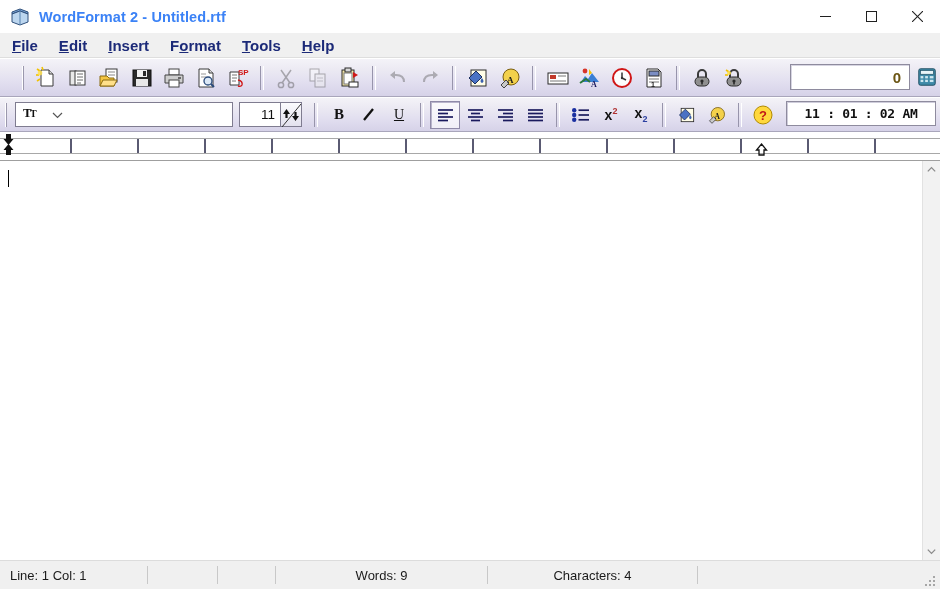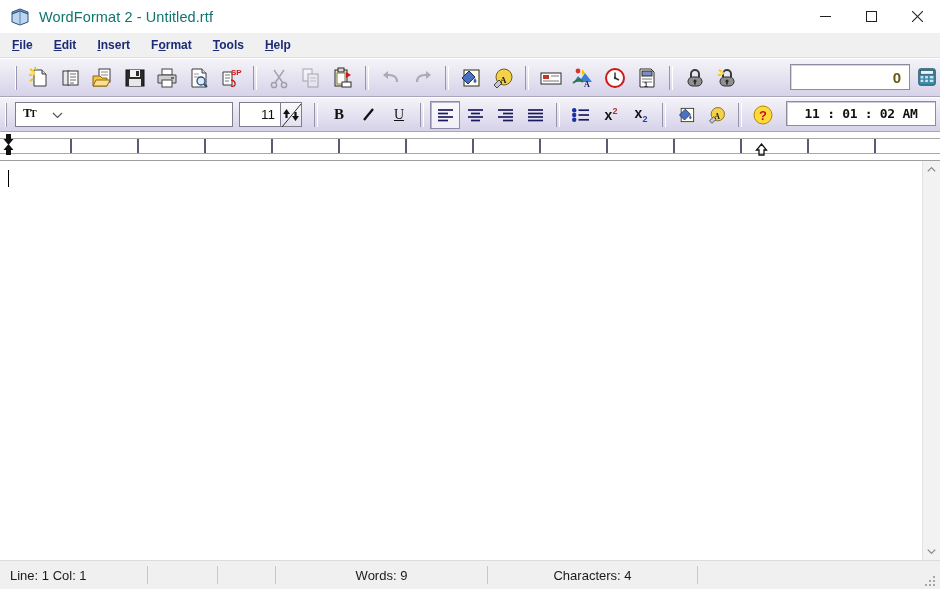--- a/index.html
+++ b/index.html
@@ -24,23 +24,24 @@
     flex: 0 0 auto;
     position: relative;
   }
   .title-icon {
     width: 22px; height: 22px;
     margin-left: 9px; margin-right: 8px;
     position: relative; flex: 0 0 auto;
   }
   .title-text {
     font-size: 14.5px;
-    color: #0f766e;
+    color: #3b82f6;
     letter-spacing: .1px;
     white-space: nowrap;
+    font-weight: bold;
   }
   .wincontrols {
     position: absolute; right: 0; top: 0;
     height: 33px; display: flex;
   }
   .winbtn {
     width: 46px; height: 33px;
     display: flex; align-items: center; justify-content: center;
     color: #202020;
   }
@@ -48,39 +49,39 @@
   
   .menubar {
     height: 24px;
     background: #f0f0f0;
     display: flex; align-items: center;
     padding-left: 4px;
     flex: 0 0 auto;
     border-bottom: 1px solid #dedede;
   }
   .menu-item {
-    font-size: 12px;
+    font-size: 15px;
     font-weight: bold;
     color: #1c2a78;
     padding: 2px 13px 2px 8px;
     white-space: nowrap;
   }
   .menu-item u { text-decoration: underline; }
 
   
   .toolbar {
     display: flex; align-items: center;
     background: linear-gradient(to bottom,
         #f4f3f8 0%, #eceaf3 28%, #e2dff0 62%, #d6d2e8 100%);
     border-top: 1px solid #ffffff;
     border-bottom: 1px solid #a9a6bb;
     flex: 0 0 auto;
     position: relative;
   }
-  .toolbar.main { height: 37px; padding-left: 14px; }
+  .toolbar.main { height: 37px; padding-left: 21px; }
   .toolbar.fmt  { height: 33px; padding-left: 4px; }
 
   .grip {
     width: 6px; height: 24px;
     margin-right: 3px;
     background:
       linear-gradient(to right, transparent 1px, #ffffff 1px, #ffffff 2px, transparent 2px),
       linear-gradient(to right, transparent 2px, #9b98ad 2px, #9b98ad 3px, transparent 3px);
     flex: 0 0 auto;
   }

